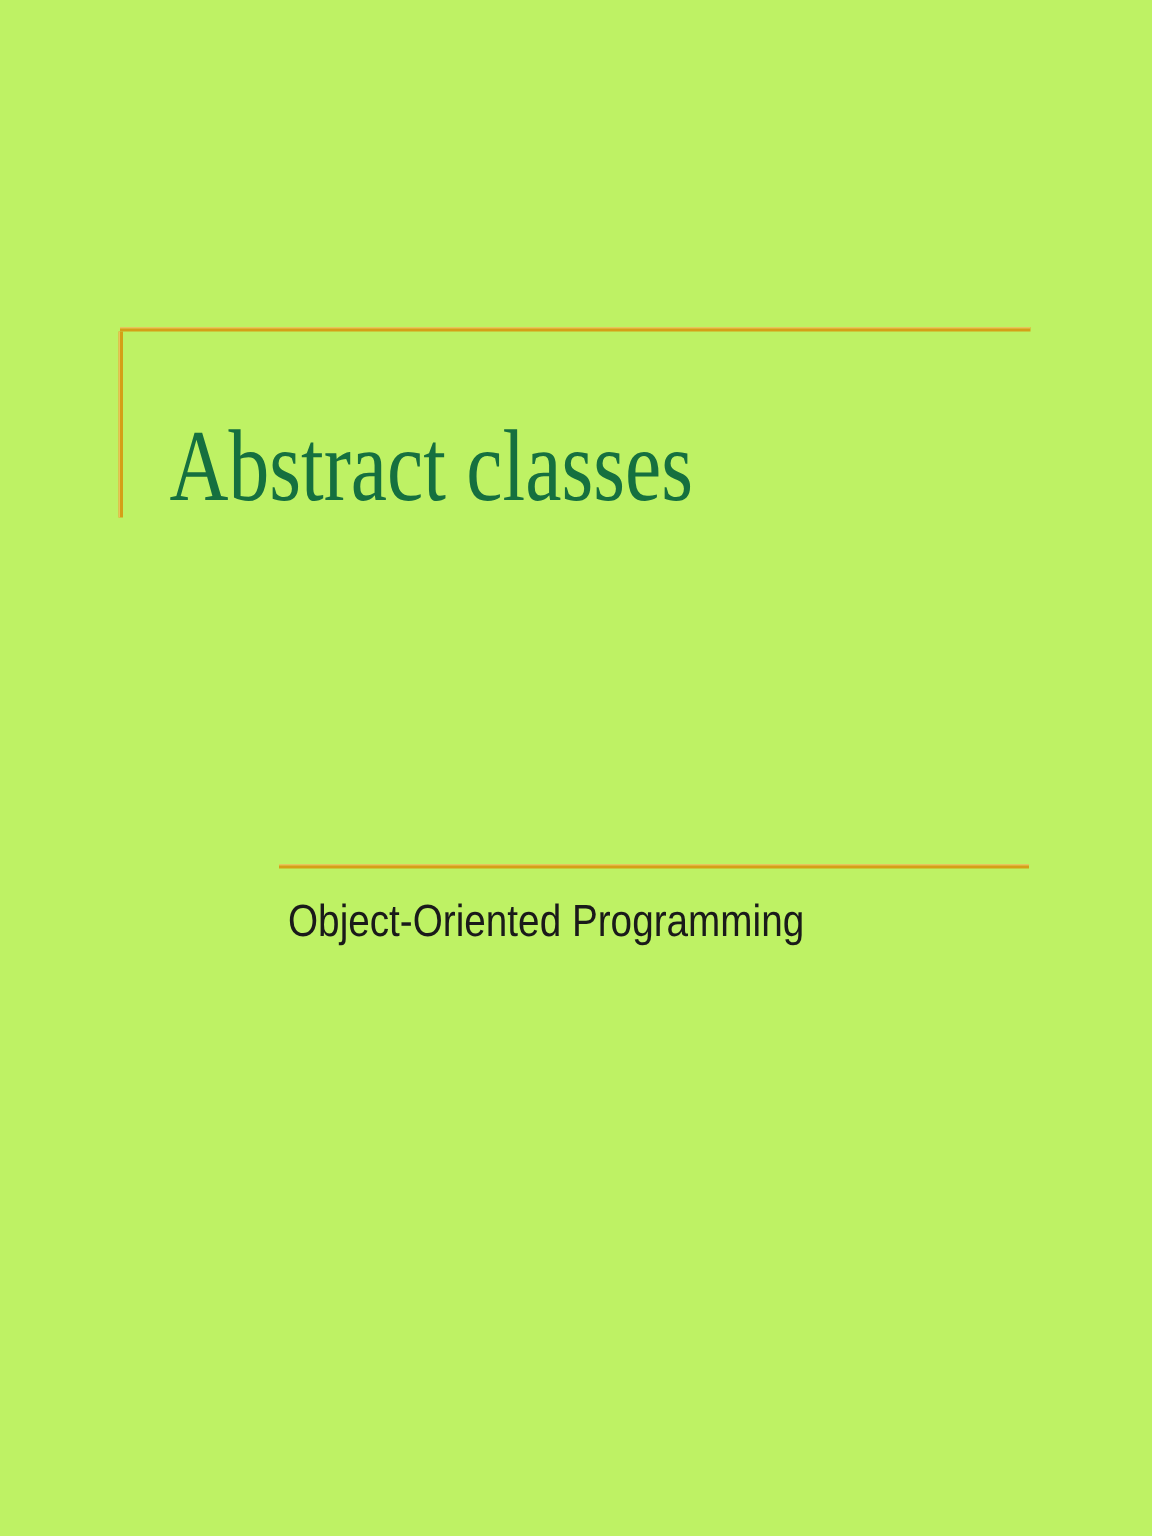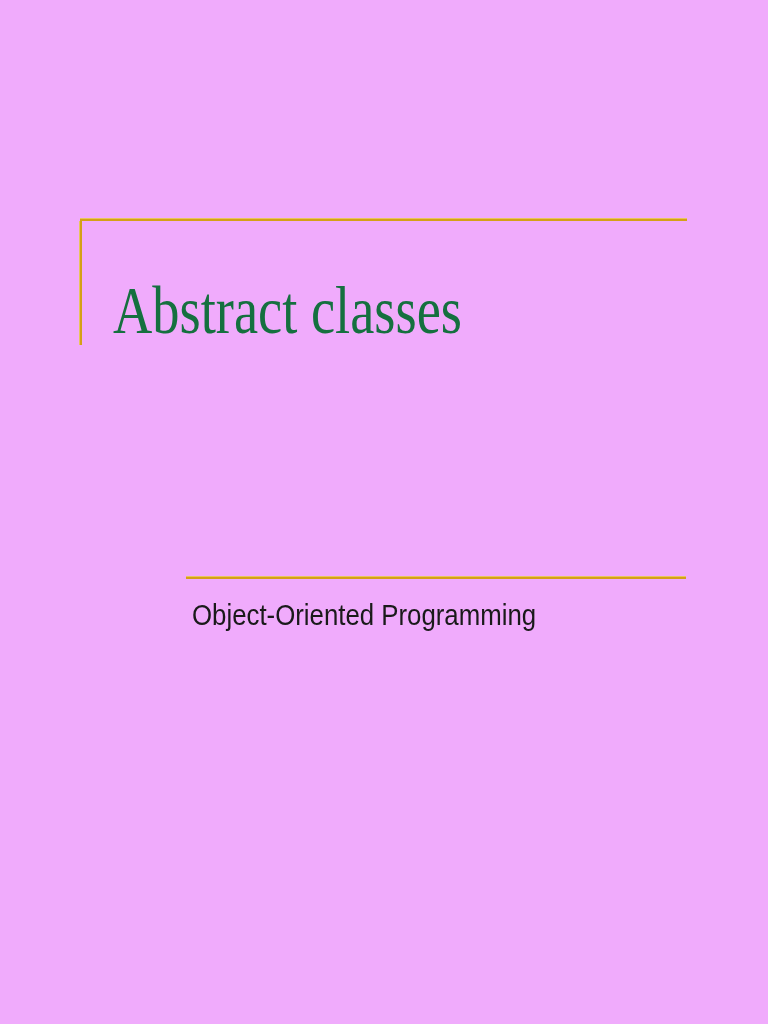--- a/index.html
+++ b/index.html
@@ -5,21 +5,21 @@
   html, body {
     margin: 0;
     padding: 0;
     background: #ffffff;
   }
 
   .slide {
     position: relative;
     width: 768px;
     height: 1024px;
-    background: #f0abfc;
+    background: #bef264;
     overflow: hidden;
     font-family: "Liberation Sans", sans-serif;
   }
 
   
   .rule-top {
     position: absolute;
     left: 80px;
     top: 218px;
     width: 607px;

